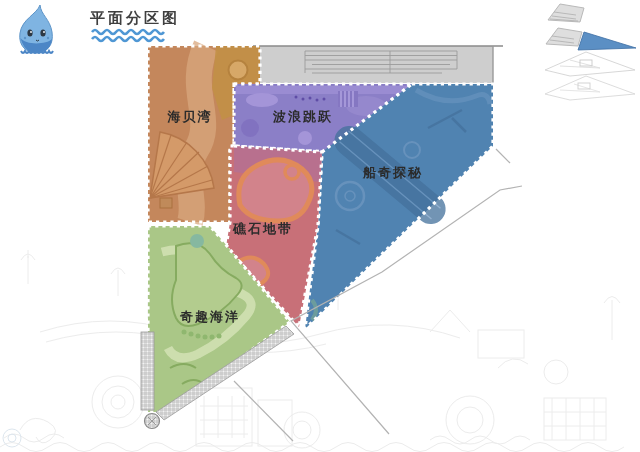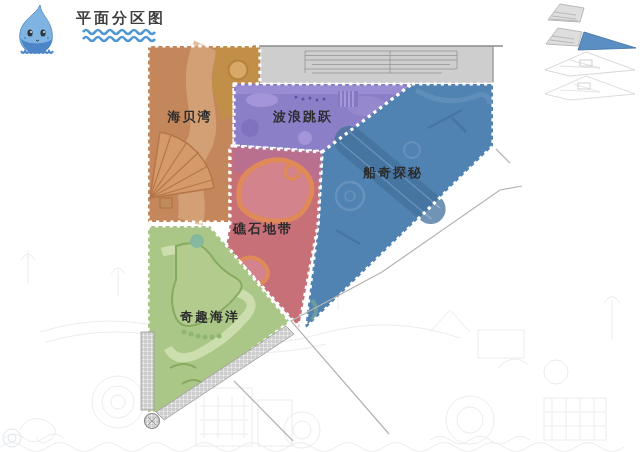--- a/index.html
+++ b/index.html
@@ -4,21 +4,21 @@
 <style>
   html,body{margin:0;padding:0;}
   body{
     width:640px;height:452px;position:relative;overflow:hidden;
     background:#ffffff;
     font-family:"DejaVu Sans","Liberation Sans",sans-serif;
   }
   #stage{position:absolute;inset:0;width:640px;height:452px;}
   #map-svg{position:absolute;left:0;top:0;}
   .header{position:absolute;left:10px;top:2px;display:flex;align-items:flex-start;z-index:5;}
-  .title-block{margin-left:16px;margin-top:8px;text-align:center;}
+  .title-block{margin-left:30px;margin-top:8px;}
   .page-title{
     font-size:15px;font-weight:bold;letter-spacing:3px;color:#3f3f3f;
     line-height:1.1;
   }
   .zone-label{
     font-weight:bold;font-size:13px;letter-spacing:2px;
   }
   .thumbs{position:absolute;right:0;top:0;z-index:4;}
 </style>
 </head>

